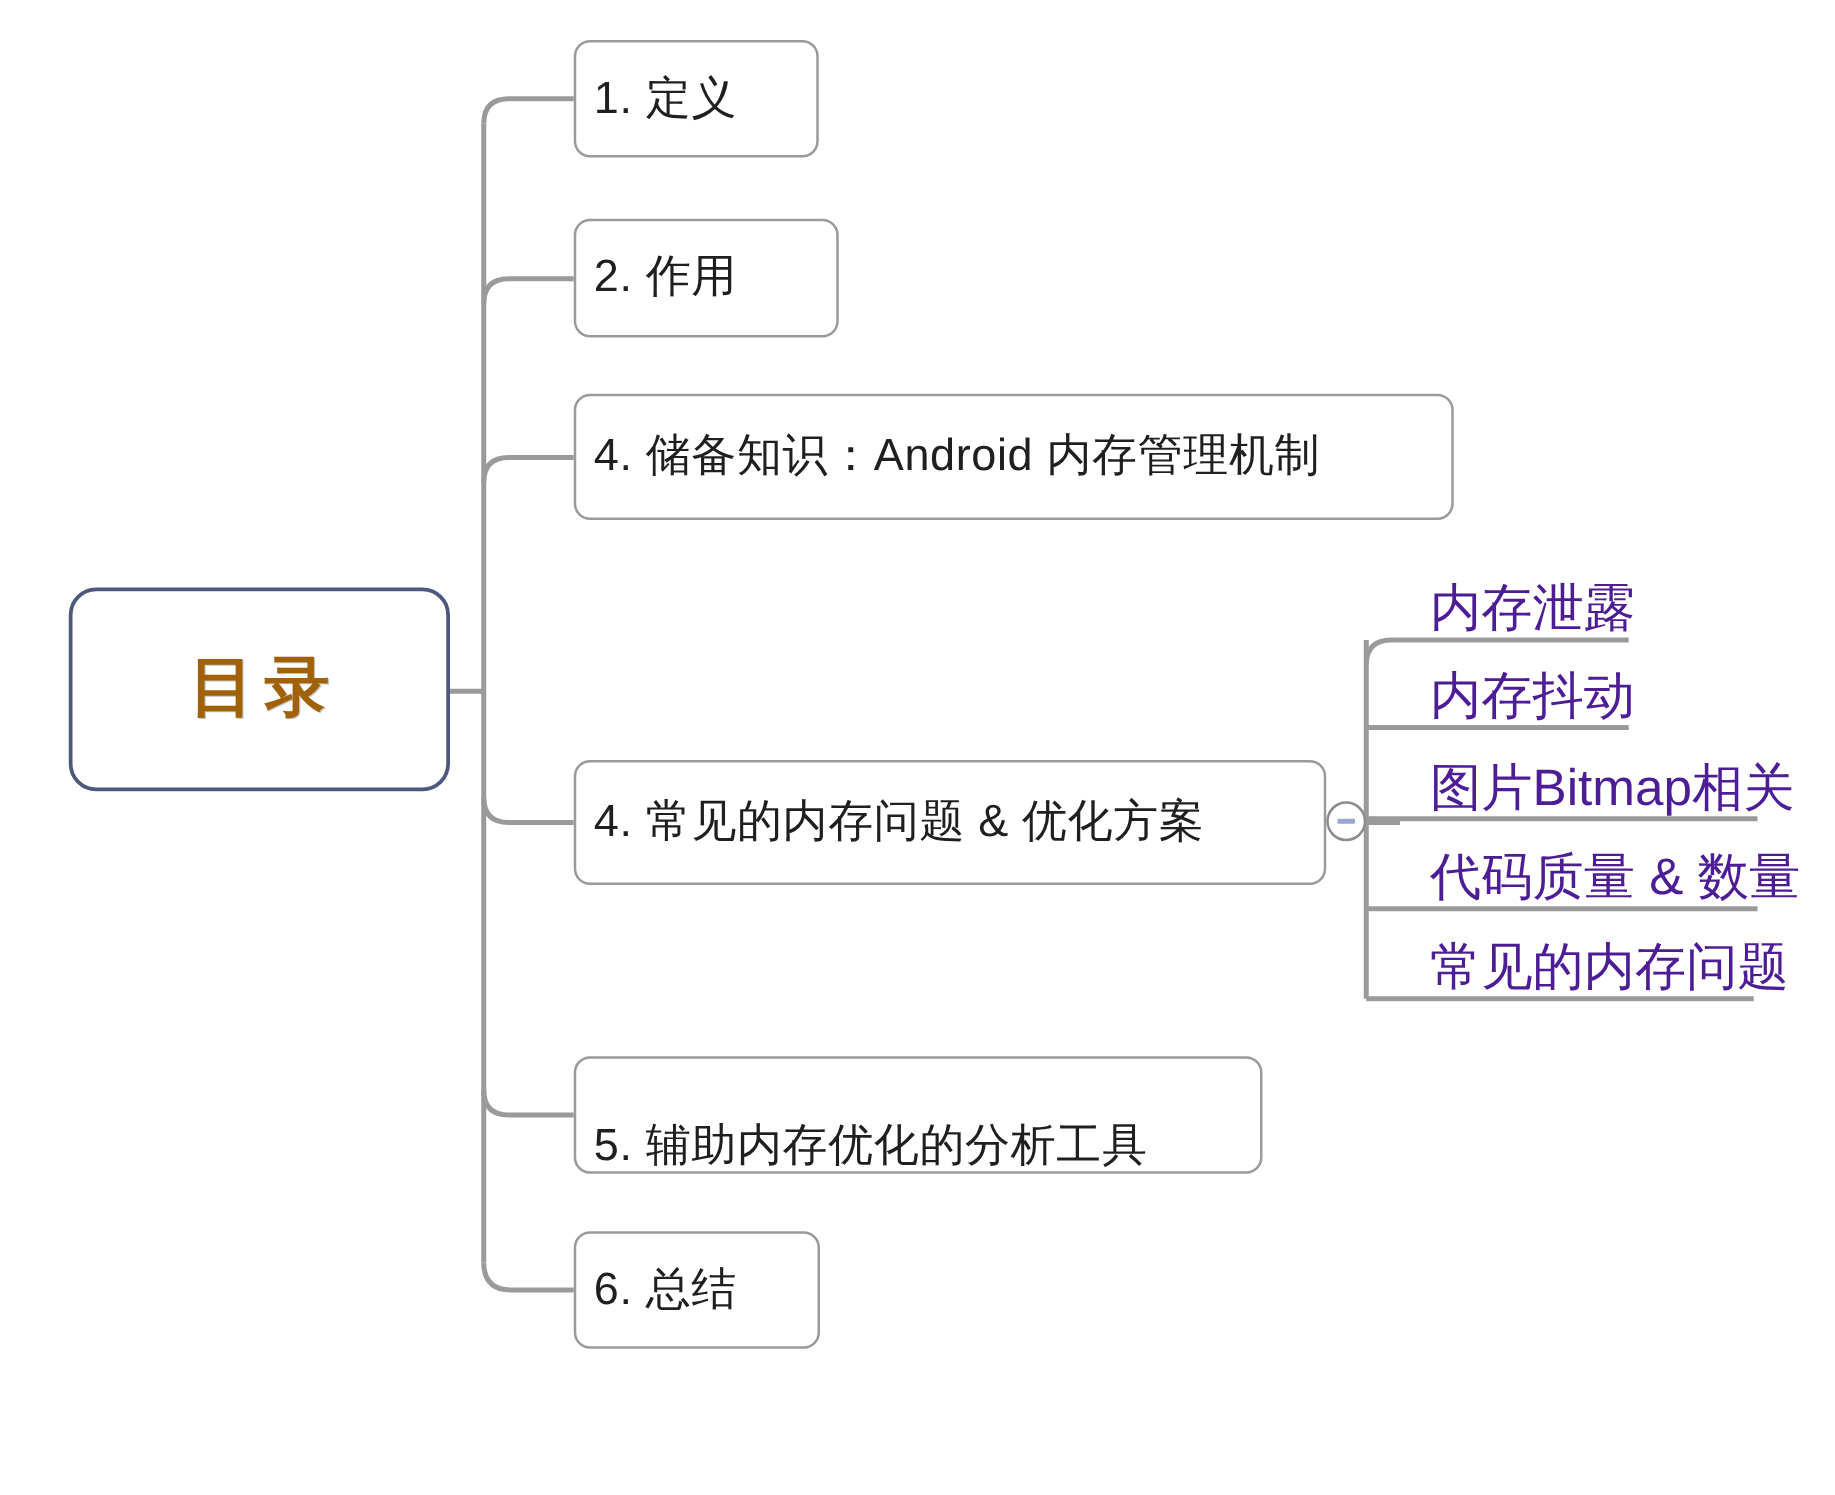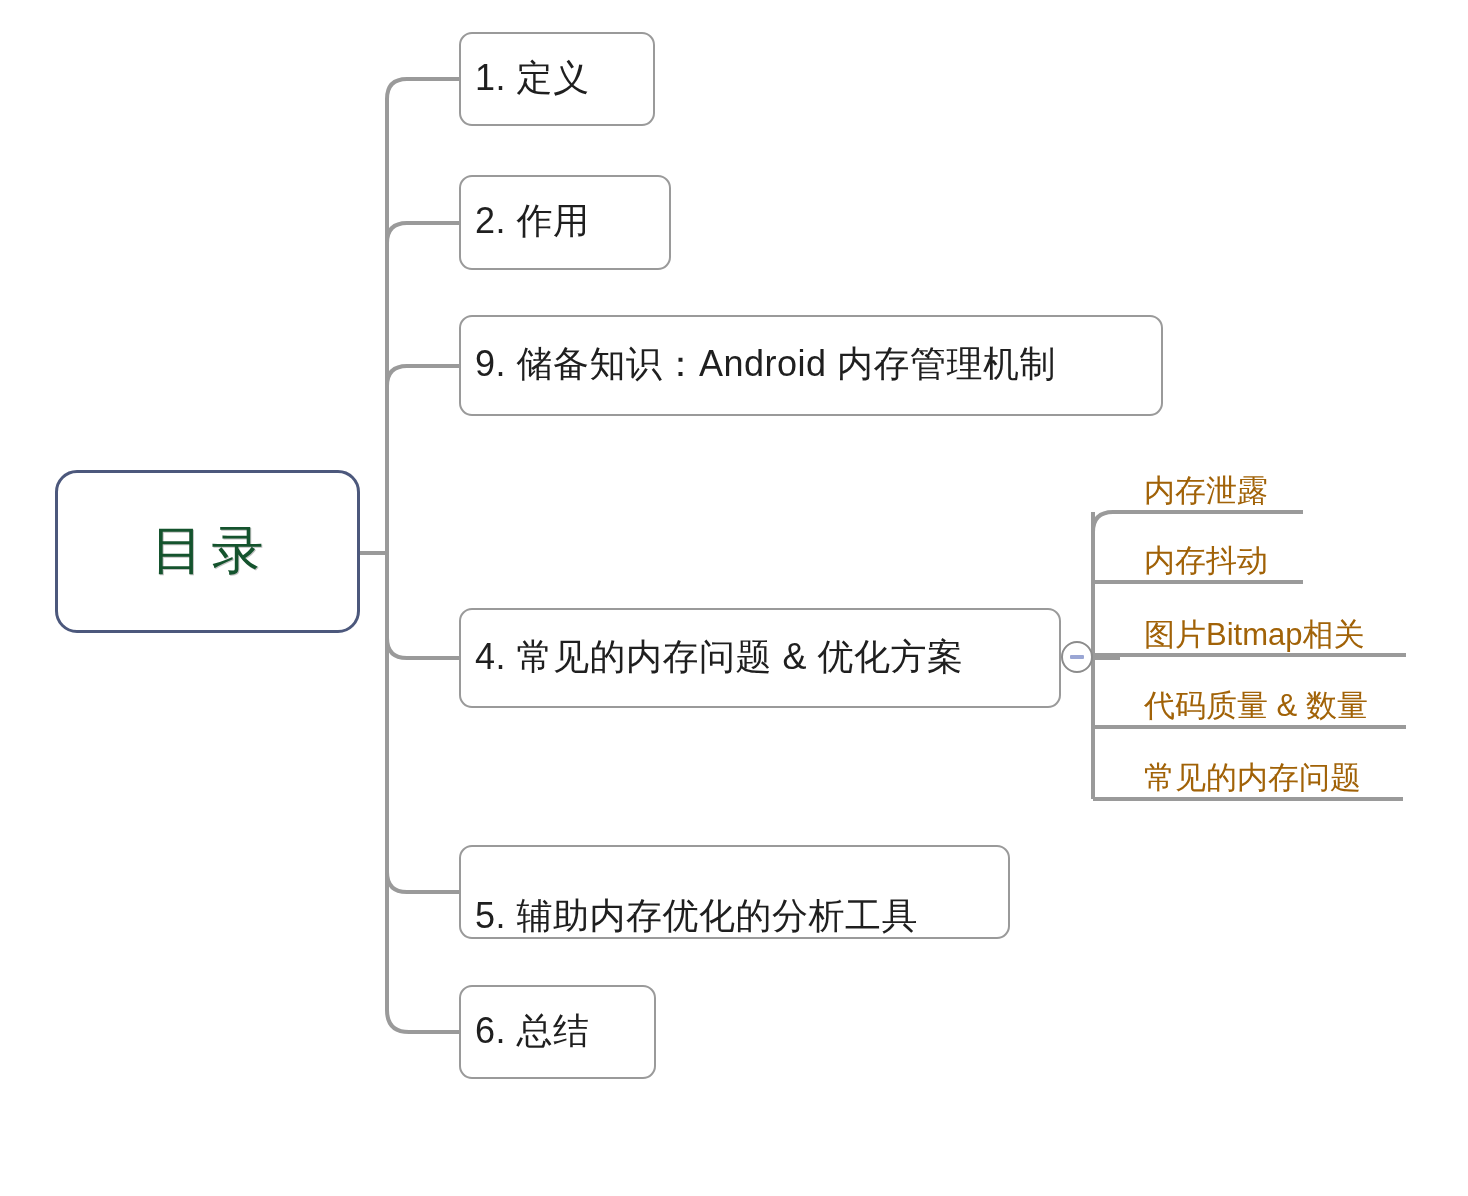--- a/index.html
+++ b/index.html
@@ -62,24 +62,24 @@
     top: 470px;
     width: 305px;
     height: 163px;
     border: 3px solid #4c587c;
     border-radius: 22px;
     justify-content: center;
   }
   #root-node .node-label {
     padding-left: 0;
     font-size: 52px;
-    font-weight: normal;
+    font-weight: bold;
     letter-spacing: 8px;
     text-indent: 8px;
-    color: #14532d;
+    color: #a16207;
     text-shadow: 1px 1px 0 rgba(120,120,120,0.45);
   }
 
   #node-1 { left: 459px; top:  32px; width: 196px; height: 94px; }
   #node-2 { left: 459px; top: 175px; width: 212px; height: 95px; }
   #node-3 { left: 459px; top: 315px; width: 704px; height: 101px; }
   #node-4 { left: 459px; top: 608px; width: 602px; height: 100px; }
   #node-5 { left: 459px; top: 845px; width: 551px; height: 94px; align-items: flex-end; }
   #node-6 { left: 459px; top: 985px; width: 197px; height: 94px; }
 
@@ -87,25 +87,25 @@
   .sub-item {
     position: absolute;
     box-sizing: border-box;
     display: flex;
     align-items: flex-end;
     color: #161616;
     white-space: nowrap;
   }
   .sub-item .sub-label {
     display: block;
-    font-size: 31px;
+    font-size: 41px;
     line-height: 1.05;
     padding-left: 52px;
     padding-bottom: 4px;
-    color: #a16207;
+    color: #4c1d95;
   }
 
   #sub-0 { left: 1092px; top: 460px; width: 212px; height: 52px; }
   #sub-1 { left: 1092px; top: 530px; width: 212px; height: 52px; }
   #sub-2 { left: 1092px; top: 602px; width: 314px; height: 54px; }
   #sub-3 { left: 1092px; top: 673px; width: 314px; height: 54px; }
   #sub-4 { left: 1092px; top: 745px; width: 311px; height: 54px; }
 
   
   #collapse-toggle {
@@ -177,21 +177,21 @@
 
   <div class="node" id="node-1">
     <span class="node-label">1. 定义</span>
   </div>
 
   <div class="node" id="node-2">
     <span class="node-label">2. 作用</span>
   </div>
 
   <div class="node" id="node-3">
-    <span class="node-label">9. 储备知识：Android 内存管理机制</span>
+    <span class="node-label">4. 储备知识：Android 内存管理机制</span>
   </div>
 
   <div class="node" id="node-4">
     <span class="node-label">4. 常见的内存问题 &amp; 优化方案</span>
   </div>
 
   <div class="node" id="node-5">
     <span class="node-label">5. 辅助内存优化的分析工具</span>
   </div>
 

